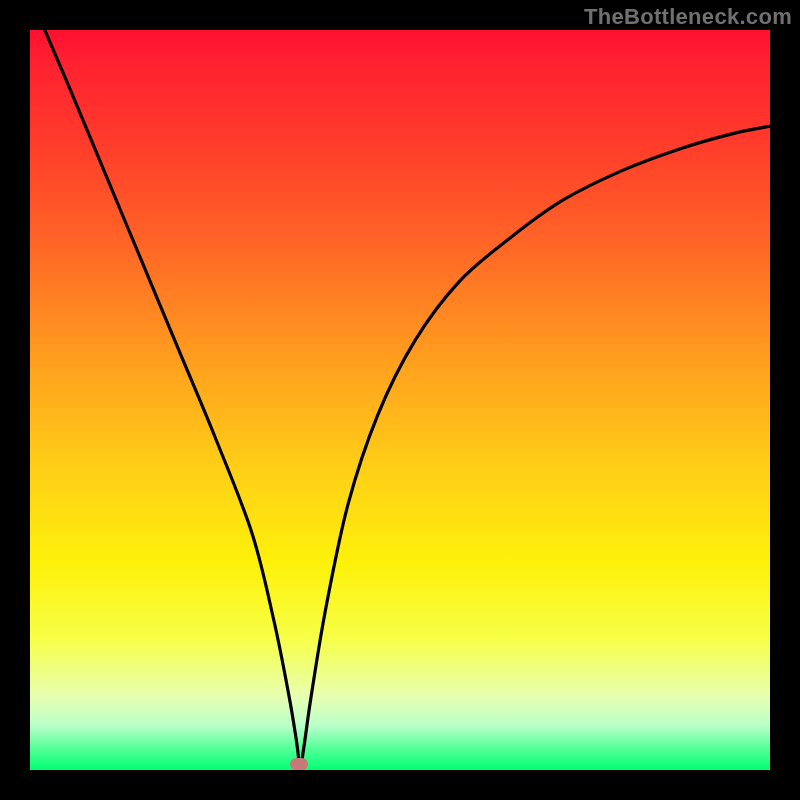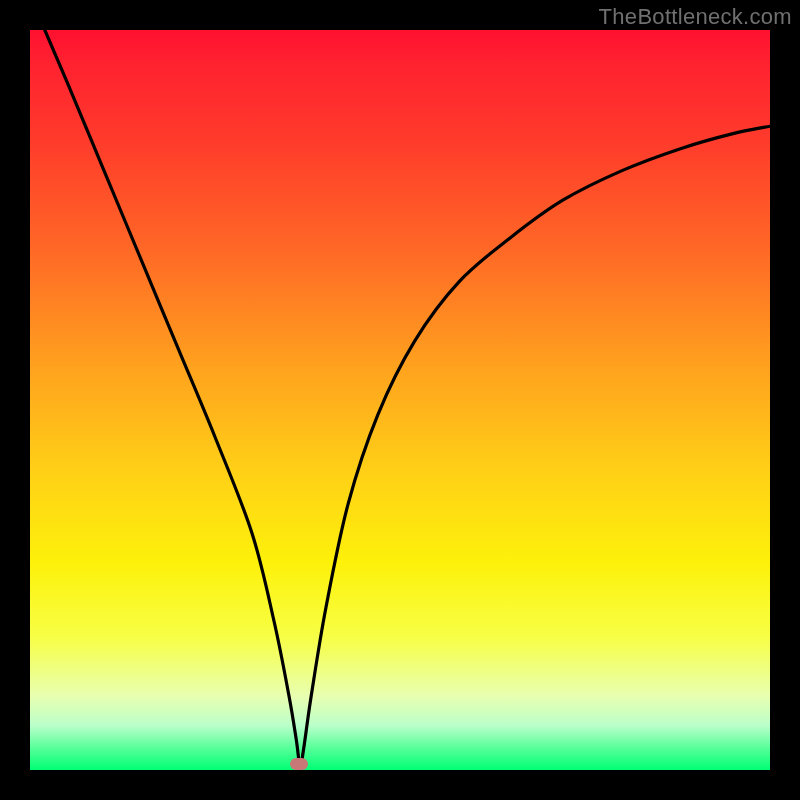--- a/index.html
+++ b/index.html
@@ -39,21 +39,21 @@
       #00ff74 100%
     );
   }
   .attribution {
     position: absolute;
     top: 4px;
     right: 8px;
     color: #707070;
     font-size: 22px;
     letter-spacing: 0.3px;
-    font-weight: 400;
+    font-weight: 700;
     user-select: none;
   }
   svg.curve {
     position: absolute;
     left: 0;
     top: 0;
     width: 740px;
     height: 740px;
   }
   .marker {

